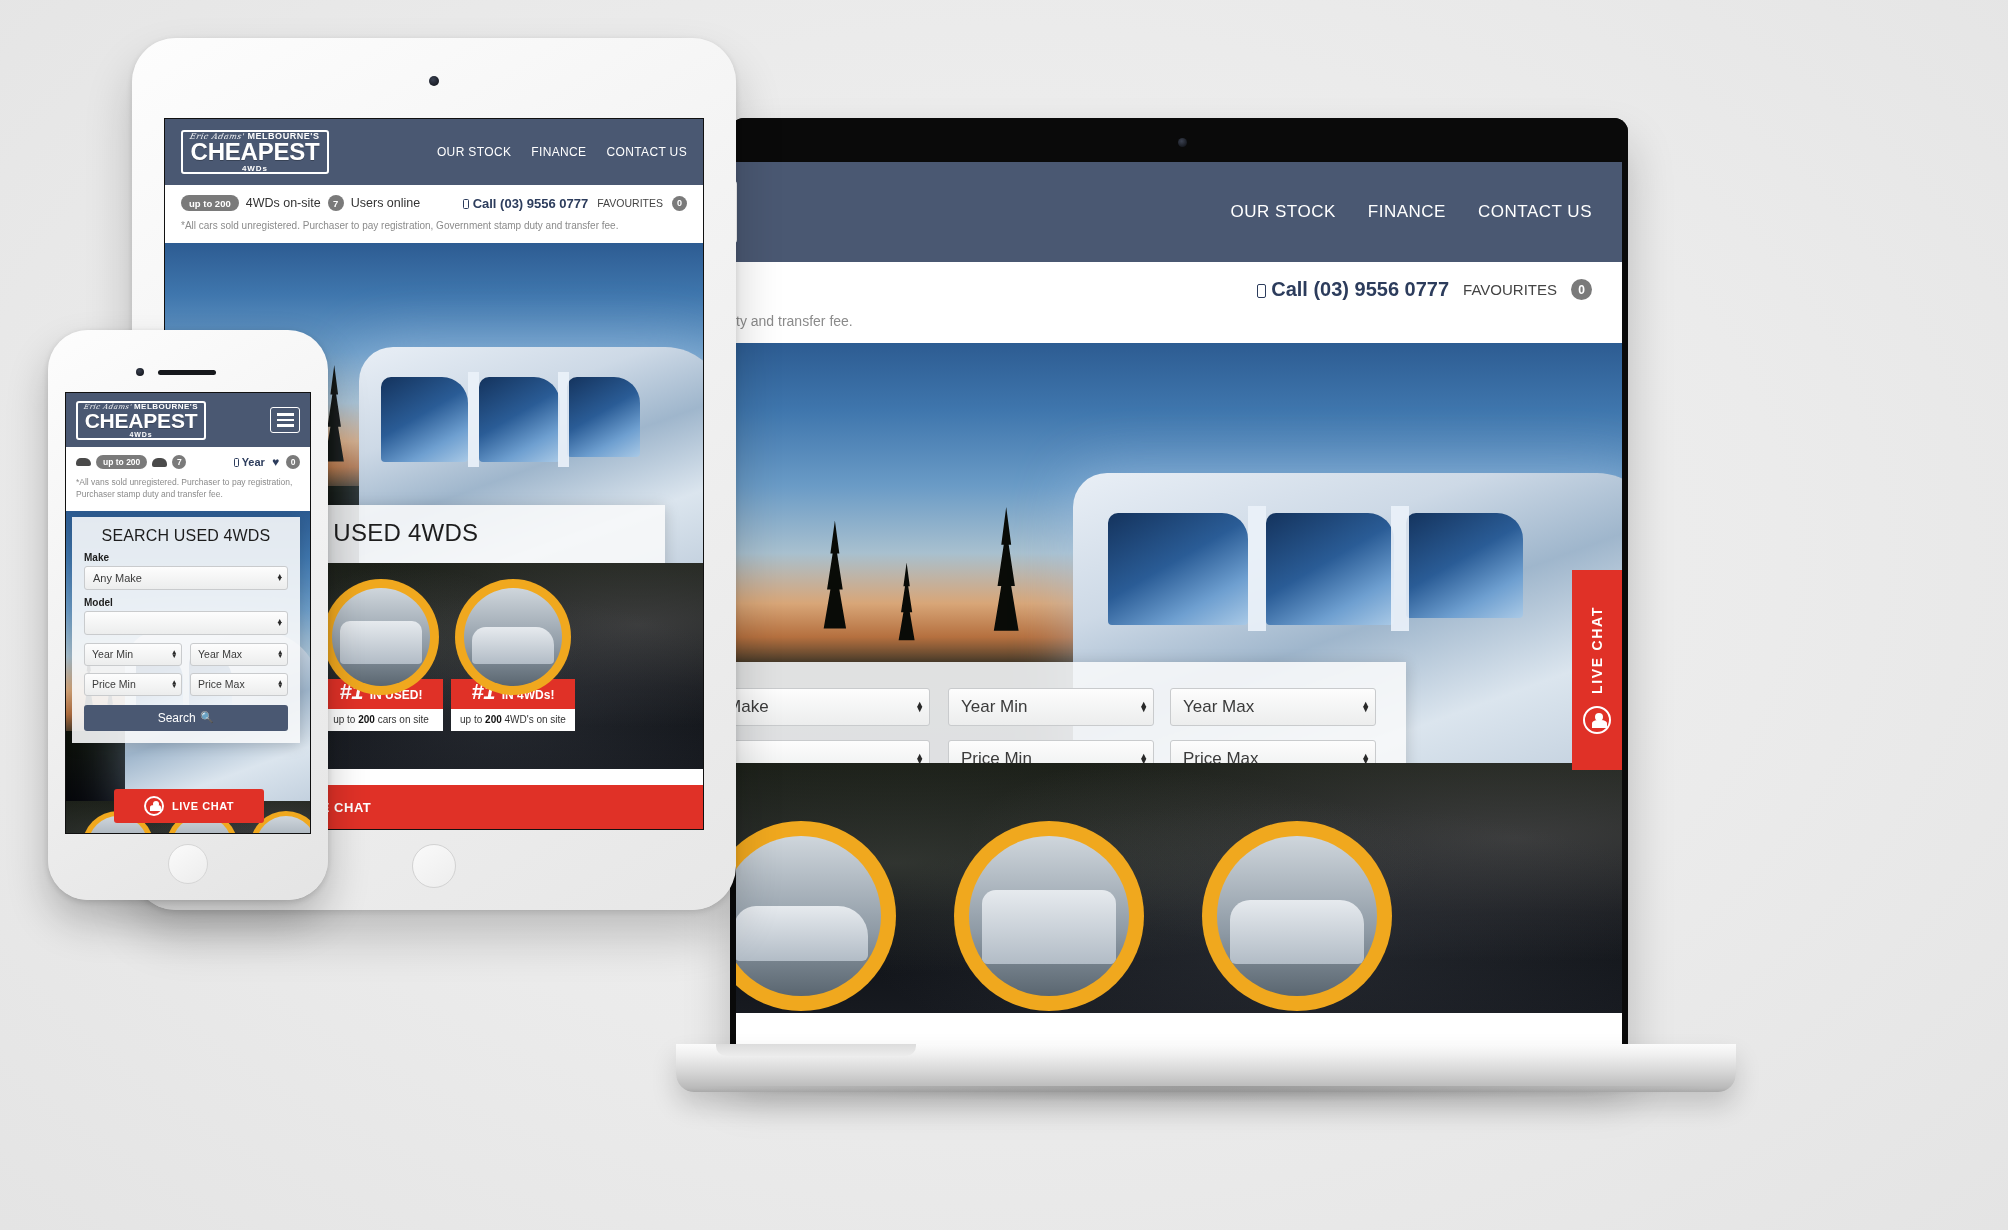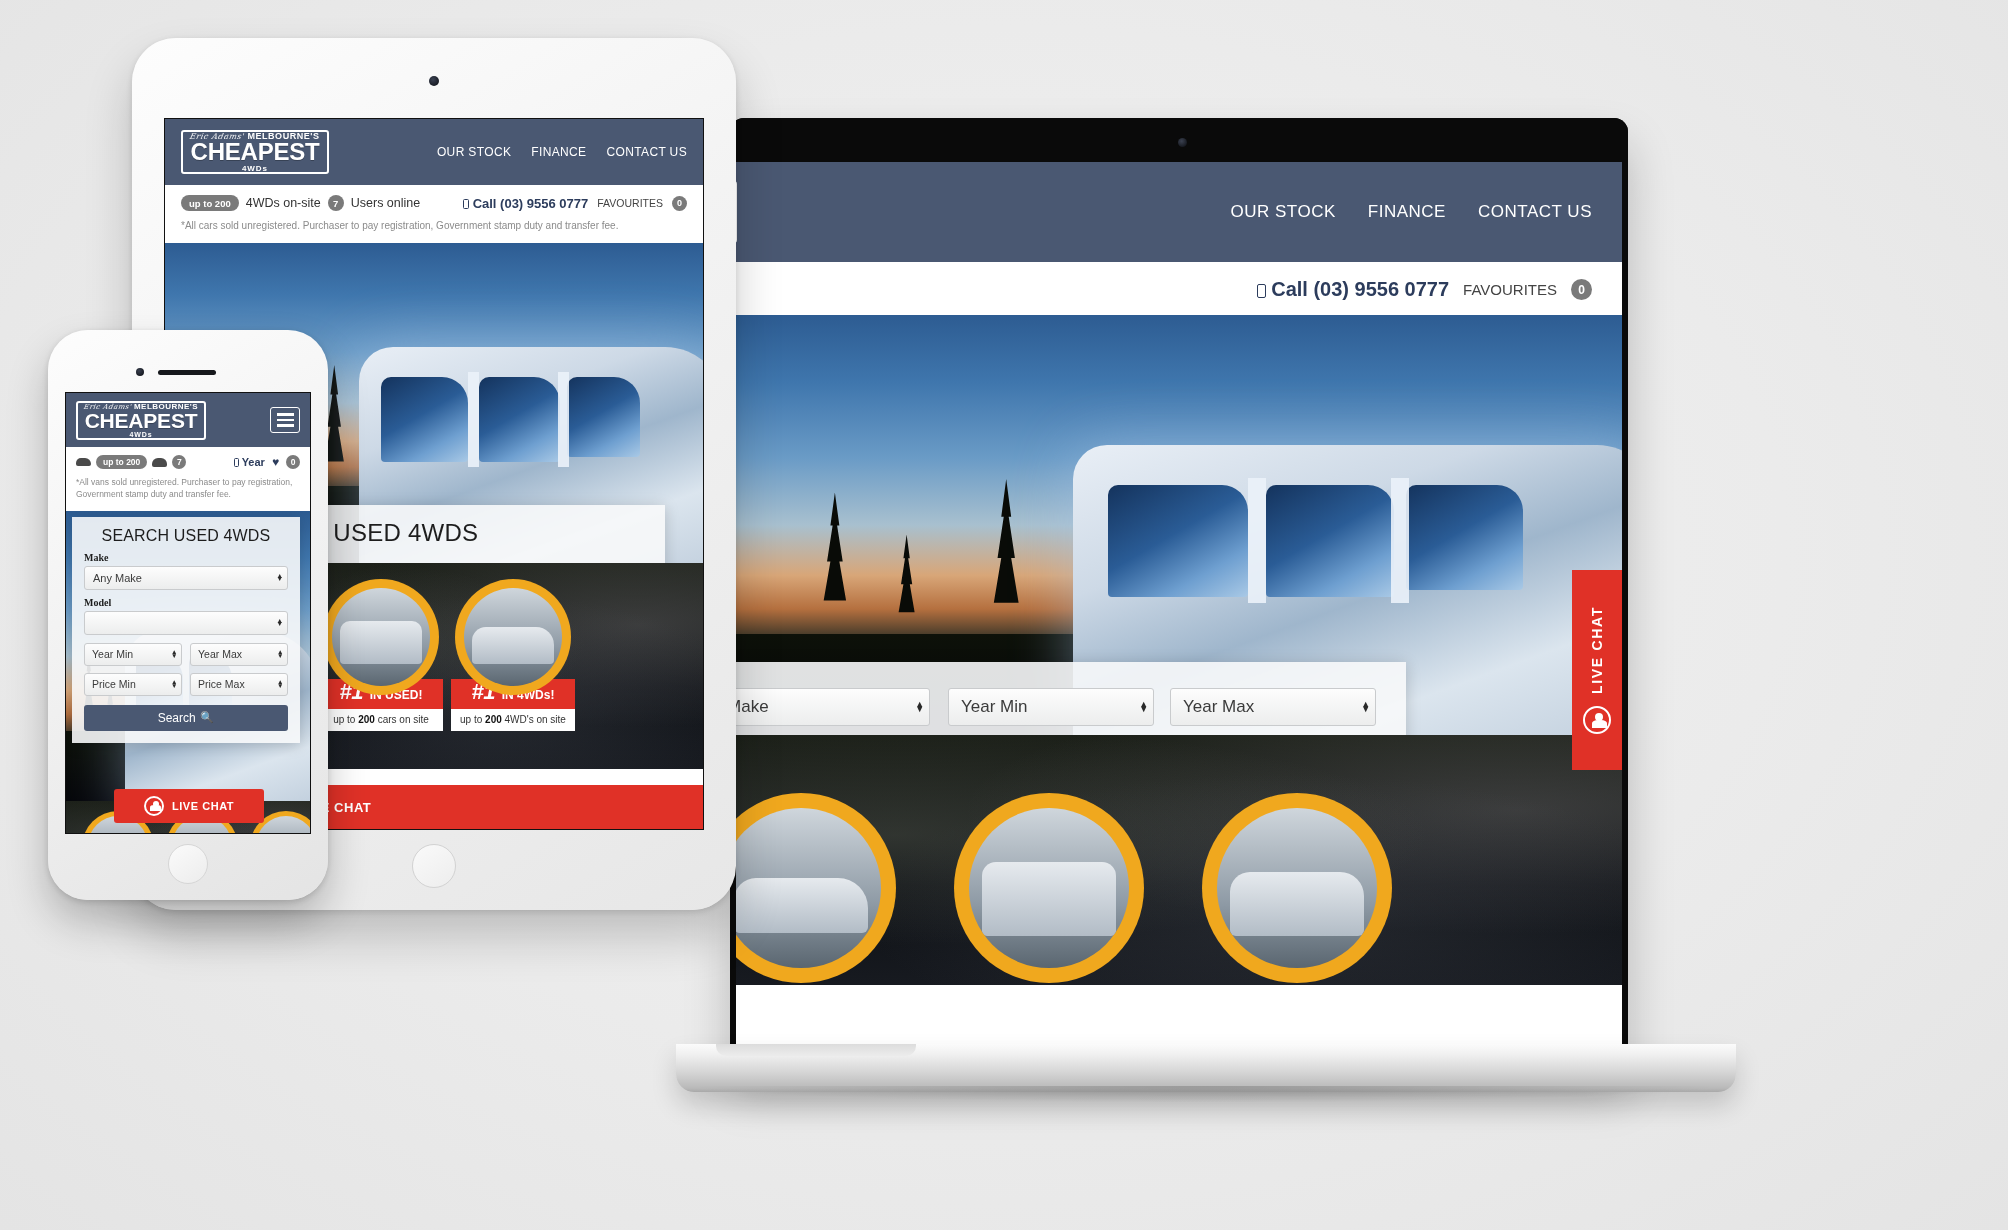--- a/index.html
+++ b/index.html
@@ -90,21 +90,21 @@
     border-radius:10px 26px 4px 4px;
   }
   .car-pillar { position:absolute; background:rgba(235,242,250,.9); }
 
   
   .searchpanel {
     position:absolute; background:rgba(247,248,249,.9);
     box-shadow:0 2px 14px rgba(0,0,0,.18);
   }
   .sp-title { color:#1d1d1d; font-weight:normal; letter-spacing:.01em; }
-  .sp-label { color:#1d1d1d; font-weight:bold;font-family:Liberation Serif, serif; }
+  .sp-label { color:#1d1d1d; font-weight:bold; }
   .sel {
     background:linear-gradient(to bottom,#fdfdfd,#eceded);
     border:1px solid #c9cbcd; border-radius:3px;
     color:#3b3b3b; display:flex; align-items:center;
     position:relative; white-space:nowrap; overflow:hidden;
   }
   .sel .spin {
     position:absolute; right:.55em; top:50%; transform:translateY(-50%);
     display:flex; flex-direction:column; align-items:center; line-height:.55;
     color:#2a2a2a;
@@ -284,20 +284,21 @@
           <div class="infobar-row">
             <div class="info-left" style="gap:10px; margin-left:-280px;"></div>
             <div class="info-right" style="gap:14px;">
               <span class="call-txt" style="font-size:20px;">
                 <span style="display:inline-block;width:9px;height:14px;border:1.6px solid #2c3c5c;border-radius:2px;vertical-align:-2px;margin-right:5px;"></span><span>Call (03) 9556 0777</span>
               </span>
               <span class="fav-txt" style="font-size:15px;">FAVOURITES</span>
               <span class="circ" style="width:21px;height:21px;font-size:12px;">0</span>
             </div>
           </div>
+          <div class="disclaimer" style="font-size:14px; margin-top:12px; margin-left:-46px;">ty and transfer fee.</div>
         </div>
 
         <div class="hero" style="height:420px;">
           <div class="hero-sky"></div>
           <div class="tree" style="left:8%; width:56px; height:150px;"></div>
           <div class="tree" style="left:17%; width:40px; height:108px;"></div>
           <div class="tree" style="left:27%; width:62px; height:172px; bottom:20%;"></div>
           <div class="tree" style="left:37%; width:34px; height:92px;"></div>
           <div class="ground"></div>
           <div class="car" style="width:66%; height:330px; bottom:-40px;">
@@ -597,21 +598,21 @@
           <div class="info-right" style="gap:7px;">
             <span class="call-txt" style="font-size:11px;">
               <span style="display:inline-block;width:5px;height:9px;border:1.2px solid #2c3c5c;border-radius:1.5px;vertical-align:-1px;margin-right:3px;"></span><span>Year</span>
             </span>
             <span style="color:#2c3c5c; font-size:12px;">♥</span>
             <span class="circ" style="width:14px;height:14px;font-size:8.5px;">0</span>
           </div>
         </div>
         <div class="disclaimer" style="font-size:8.5px; margin-top:7px; line-height:1.45;">
           <div>*All vans sold unregistered. Purchaser to pay registration,</div>
-          <div>Government stamp duty and transfer fee.</div>
+          <div>Purchaser stamp duty and transfer fee.</div>
         </div>
       </div>
 
       <div class="hero" style="height:290px;">
         <div class="hero-sky"></div>
         <div class="tree" style="left:4%; width:26px; height:84px;"></div>
         <div class="tree" style="left:14%; width:20px; height:60px;"></div>
         <div class="ground"></div>
         <div class="car" style="width:80%; height:190px; bottom:-20px;">
           <div class="car-glass" style="left:6%; top:12%; width:24%; height:32%;"></div>

